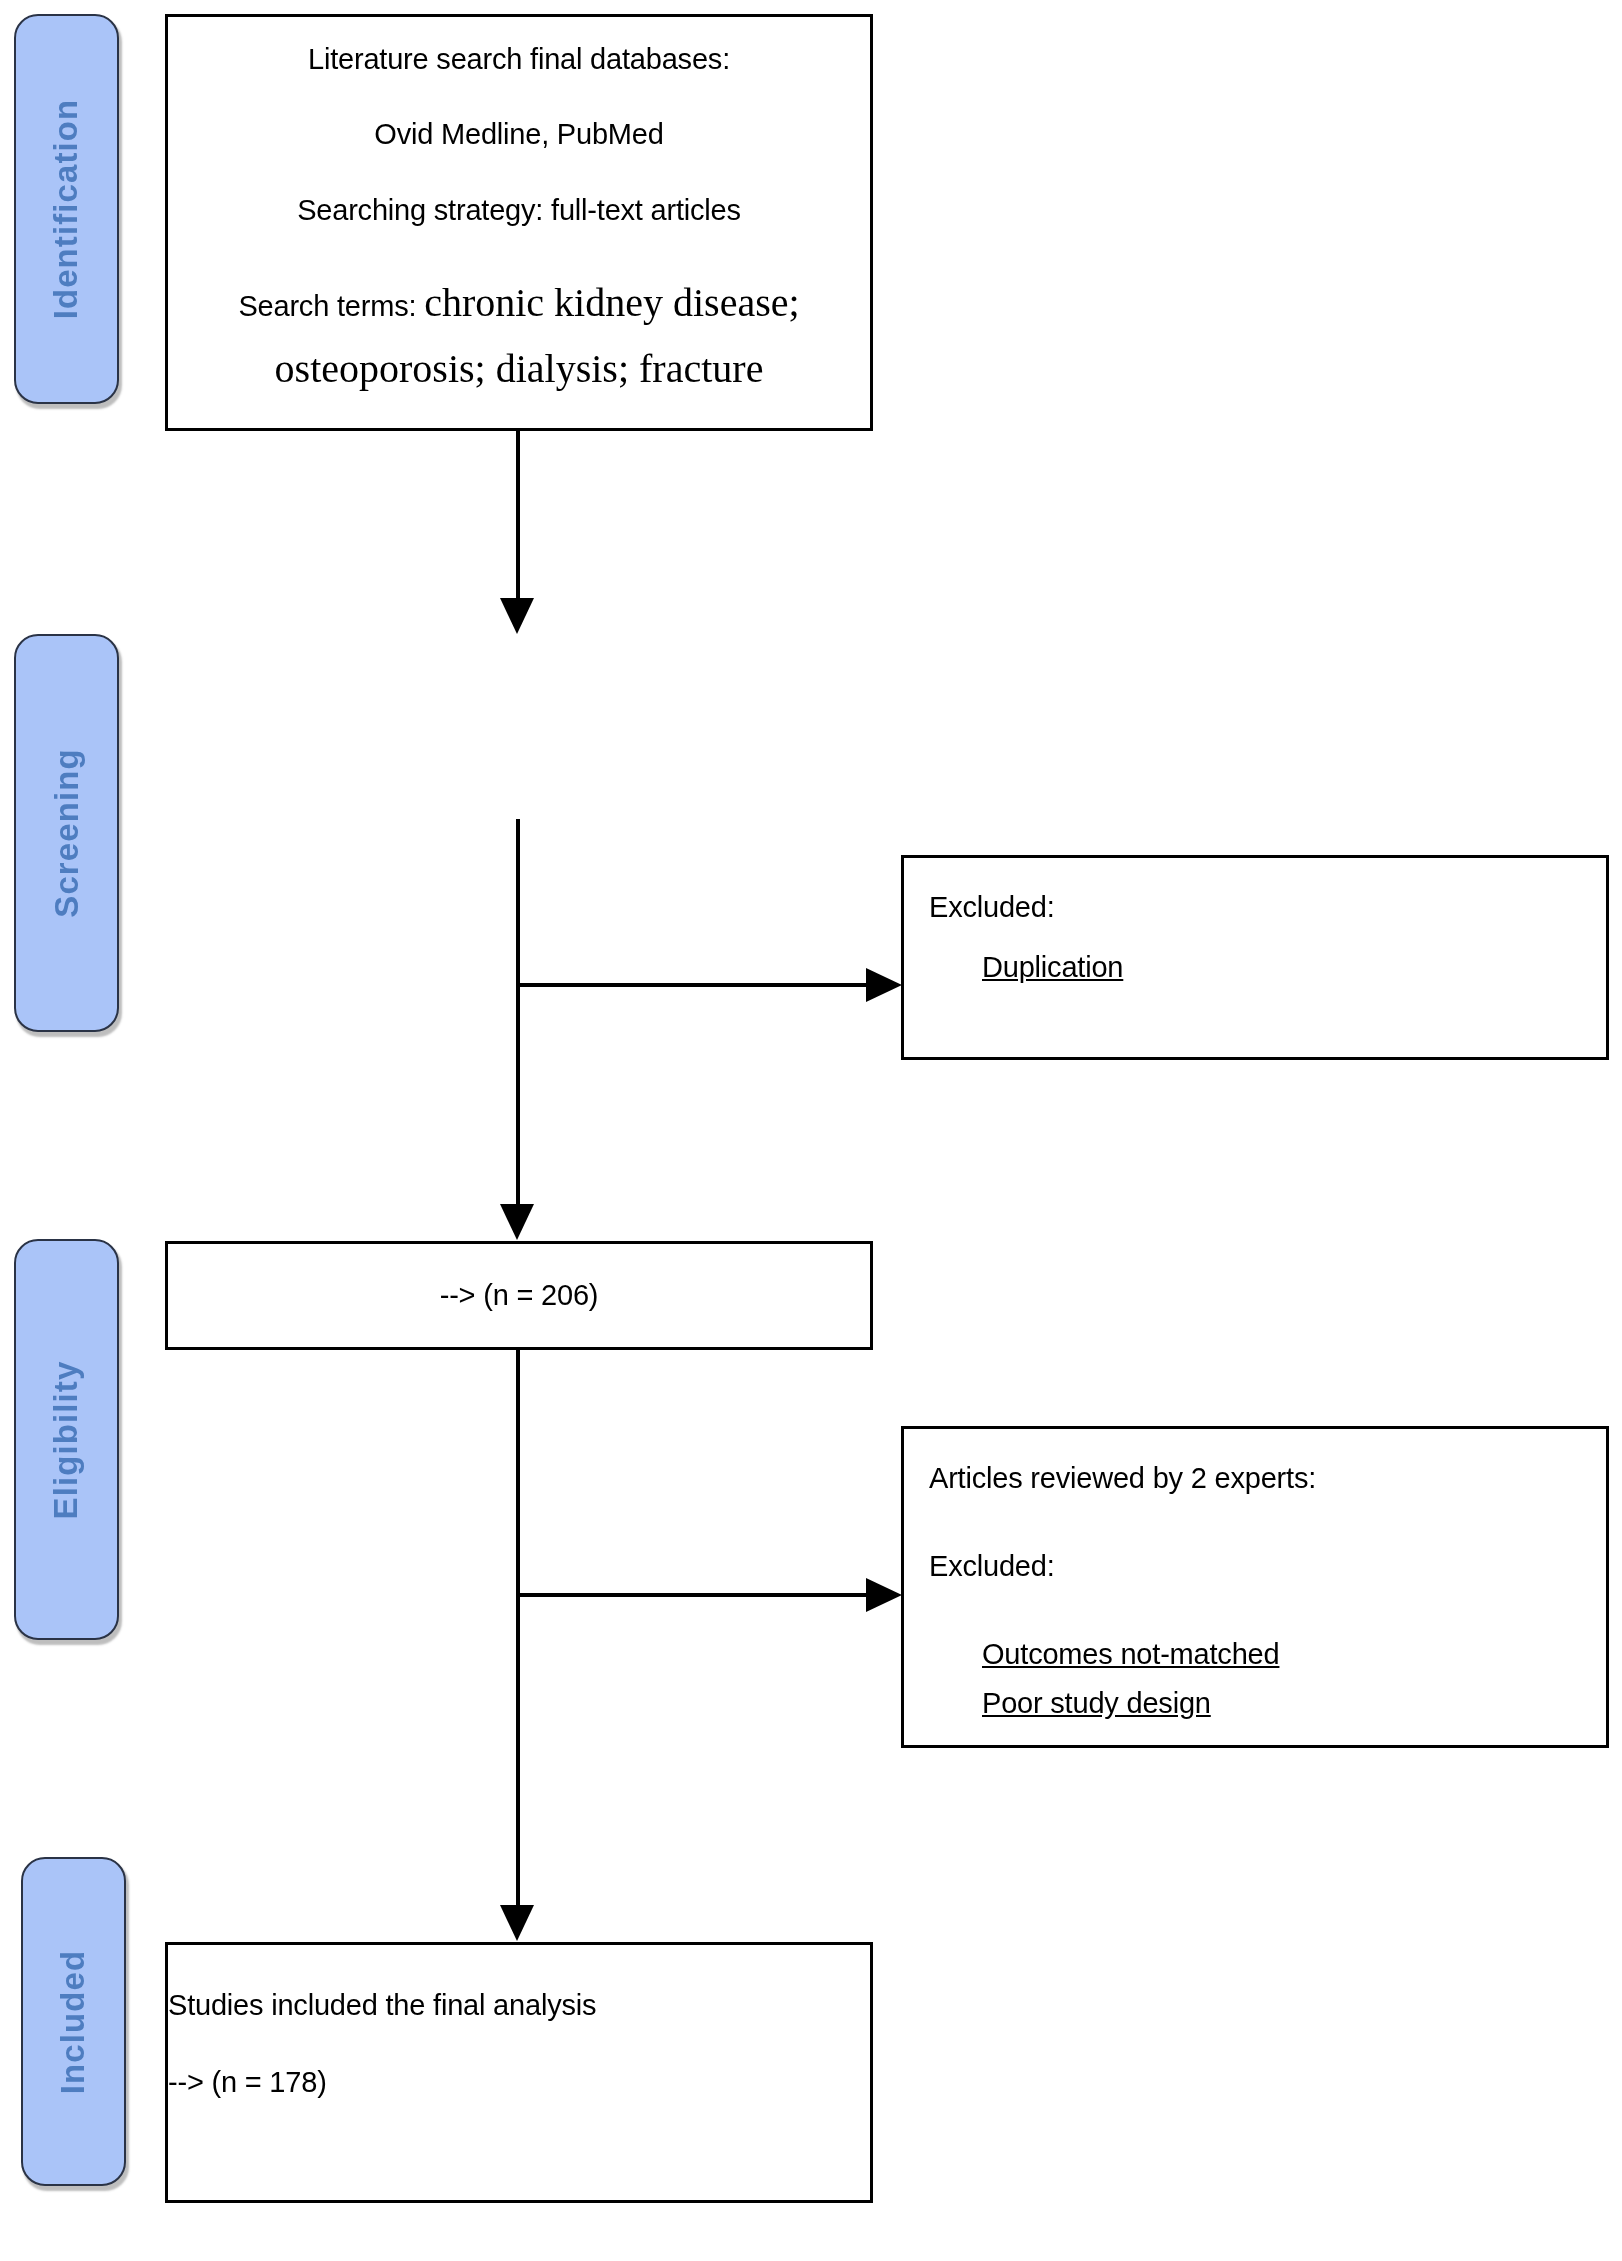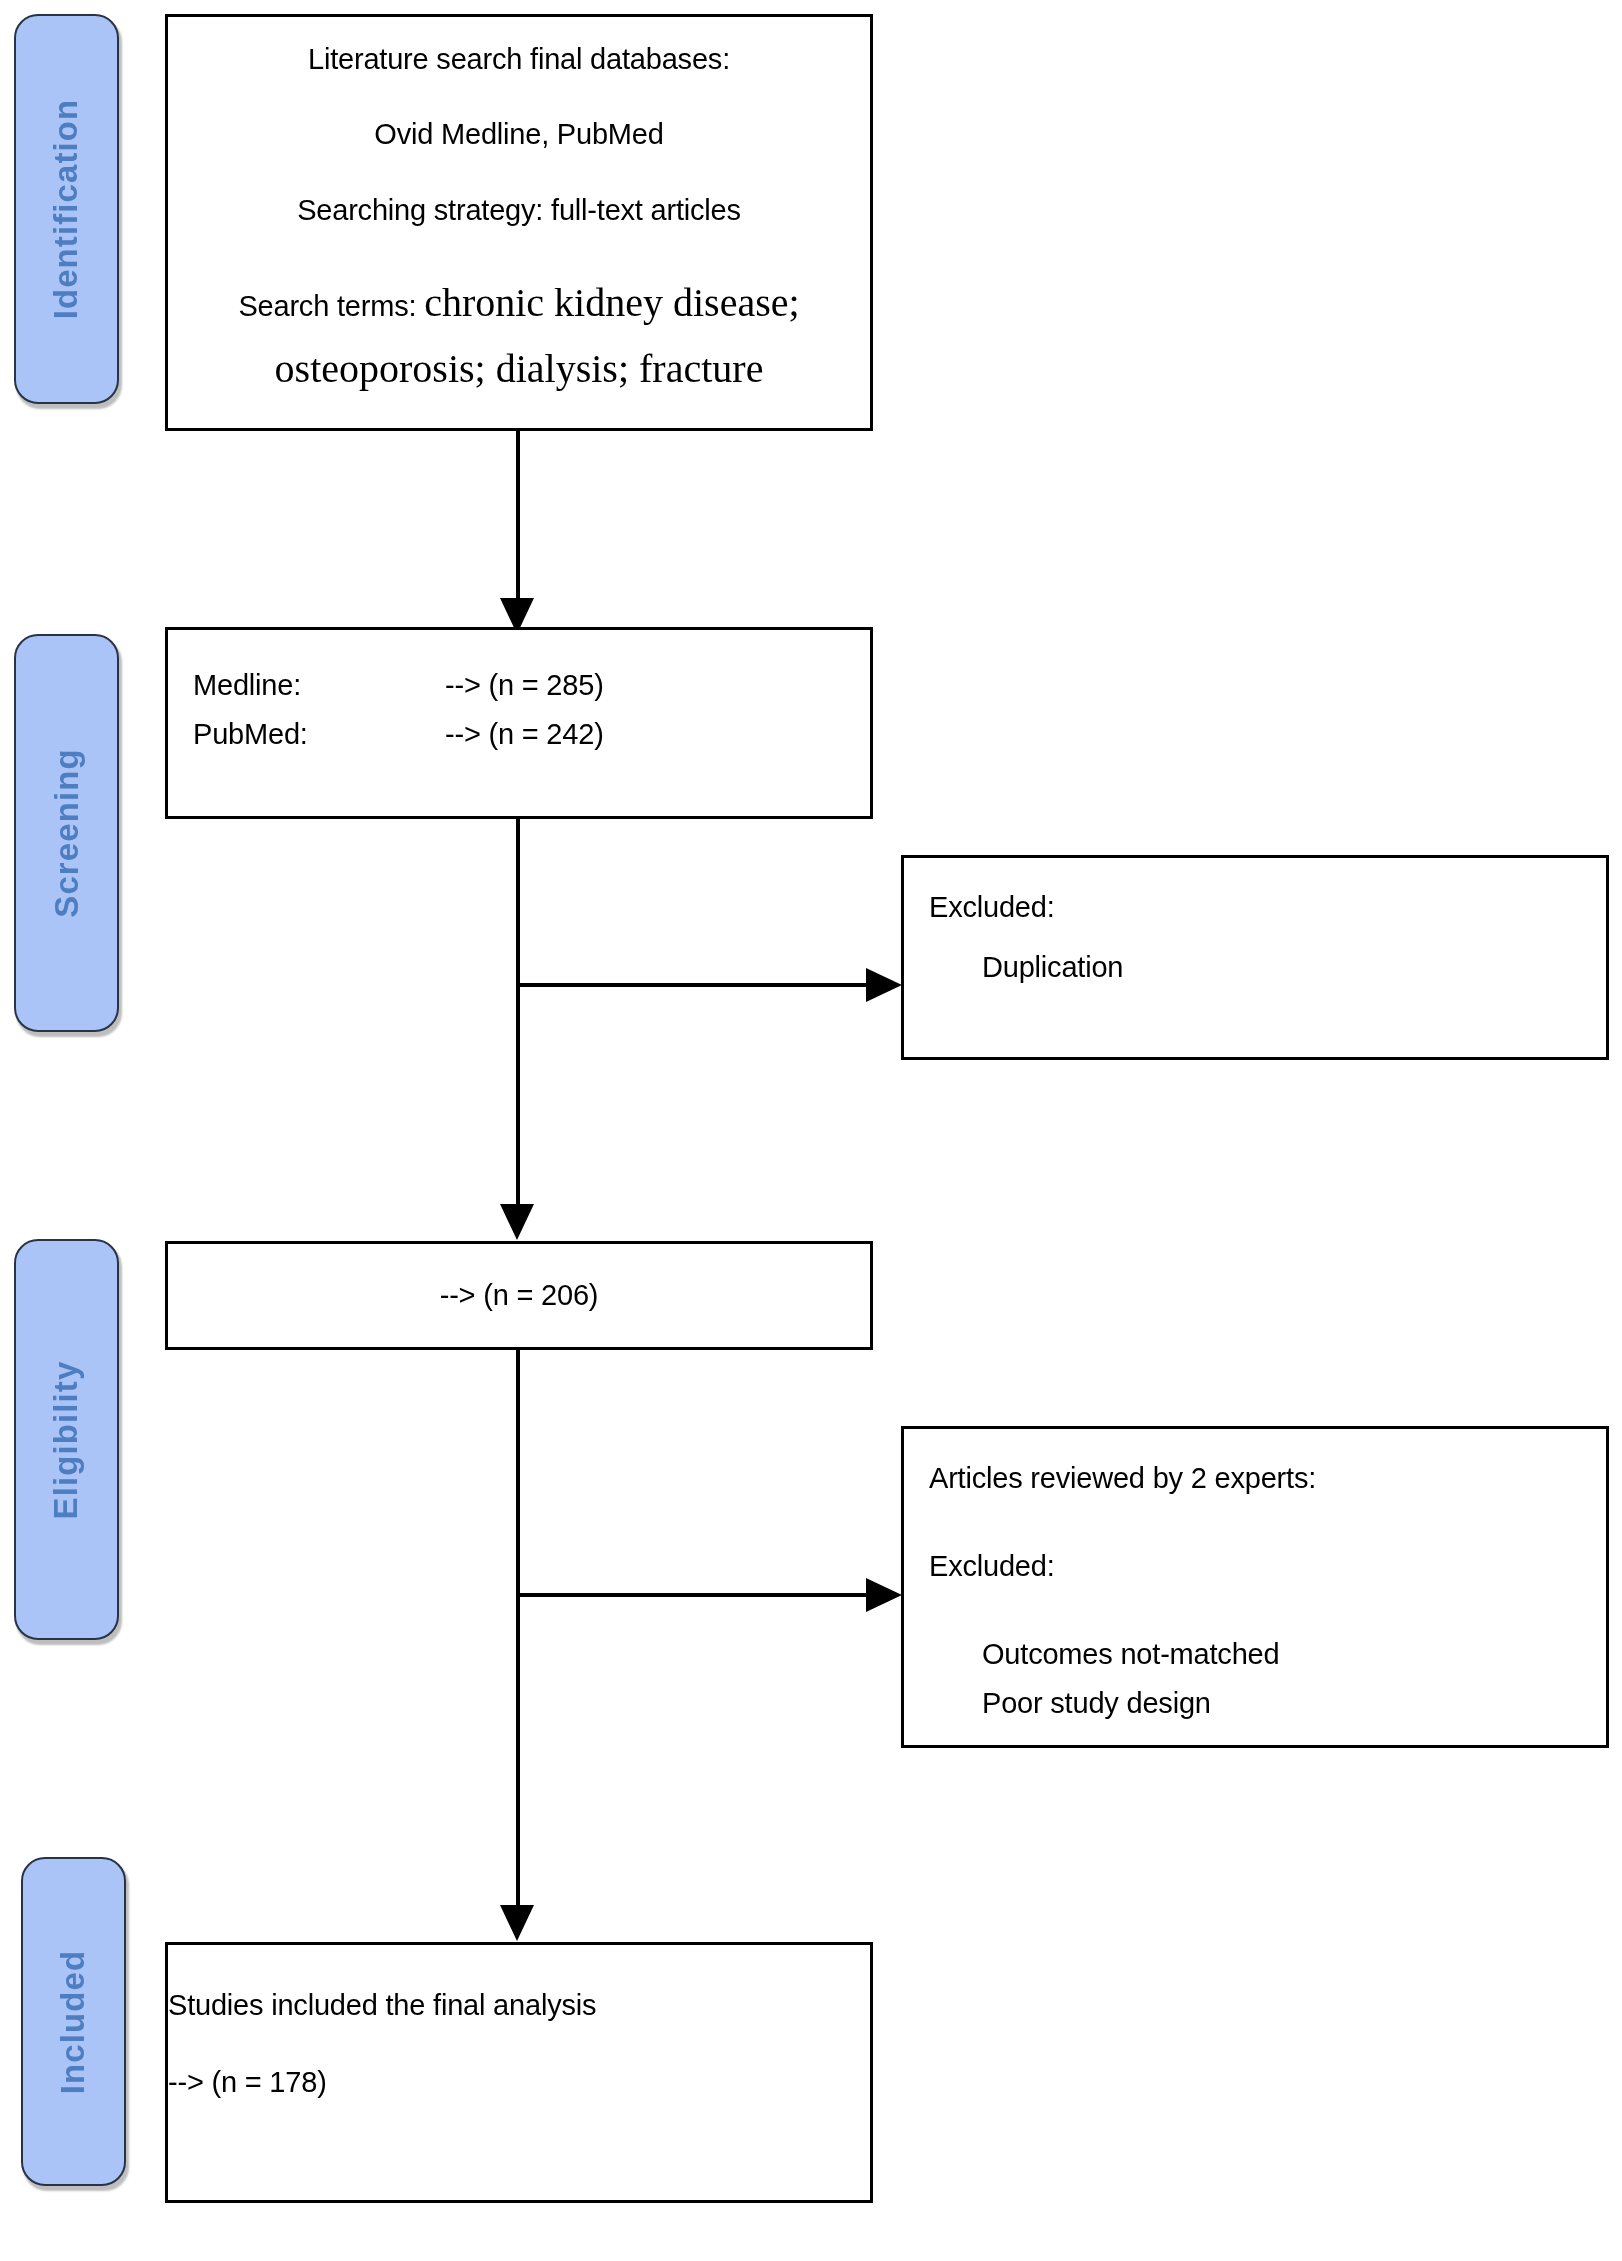--- a/index.html
+++ b/index.html
@@ -66,21 +66,21 @@
   .box-literature .p2 { margin-top: 40px; }
   .box-literature .p3 { margin-top: 41px; }
   .box-literature .p4 { margin-top: 43px; line-height: 1.65; }
   .serif { font-family: "Liberation Serif", serif; font-size: 40px; letter-spacing: 0; }
 
   .box-counts .rows { padding: 31px 0 0 25px; }
   .box-counts .row  { display: flex; line-height: 49px; }
   .box-counts .lbl  { width: 252px; }
 
   .excl-pad { padding: 32px 0 0 25px; }
-  .excl-items { margin-left: 53px; }
+  .excl-items { margin-left: 53px; text-decoration: underline; }
   .excl-items div { line-height: 49px; }
   .box-excl1 .excl-heading { margin-bottom: 18px; }
   .box-excl2 .line1 { margin: 0; }
   .box-excl2 .excl-heading { margin-top: 53px; }
   .box-excl2 .excl-items { margin-top: 46px; }
 
   .box-included .p1 { margin-top: 43px; }
   .box-included .p2 { margin-top: 42px; }
 
   
@@ -130,32 +130,20 @@
   <div class="fbox col-main box-literature">
     <div class="p p1">Literature search final databases:</div>
     <div class="p p2">Ovid Medline, PubMed</div>
     <div class="p p3">Searching strategy: full-text articles</div>
     <div class="p p4"><span>Search terms: </span><span class="serif">chronic kidney disease;</span><br><span class="serif">osteoporosis; dialysis; fracture</span></div>
   </div>
 
   <div class="vline vline-1"></div>
   <div class="arrow-down ah-1"></div>
 
-  <div class="fbox col-main box-counts">
-    <div class="rows">
-      <div class="row">
-        <span class="lbl">Medline:</span>
-        <span>--&gt; (n = 285)</span>
-      </div>
-      <div class="row">
-        <span class="lbl">PubMed:</span>
-        <span>--&gt; (n = 242)</span>
-      </div>
-    </div>
-  </div>
 
   <div class="vline vline-2"></div>
   <div class="arrow-down ah-2"></div>
   <div class="hline hline-1"></div>
   <div class="arrow-right ahr-1"></div>
 
   <div class="fbox col-right box-excl1">
     <div class="excl-pad">
       <div class="excl-heading">Excluded:</div>
       <div class="excl-items">

